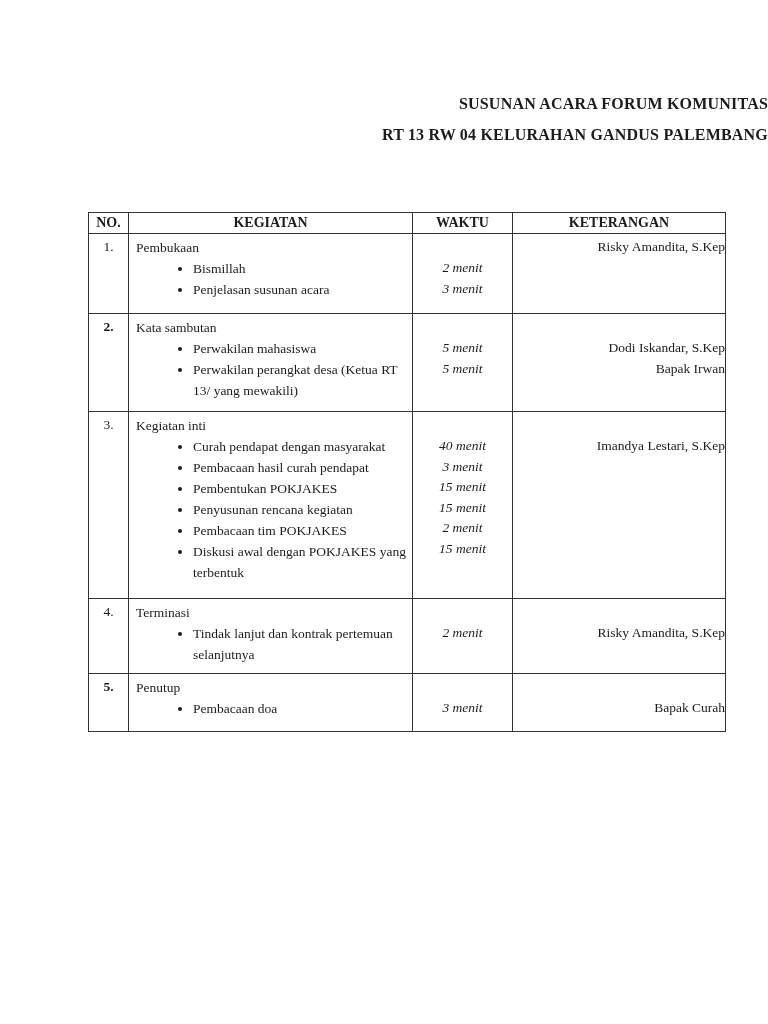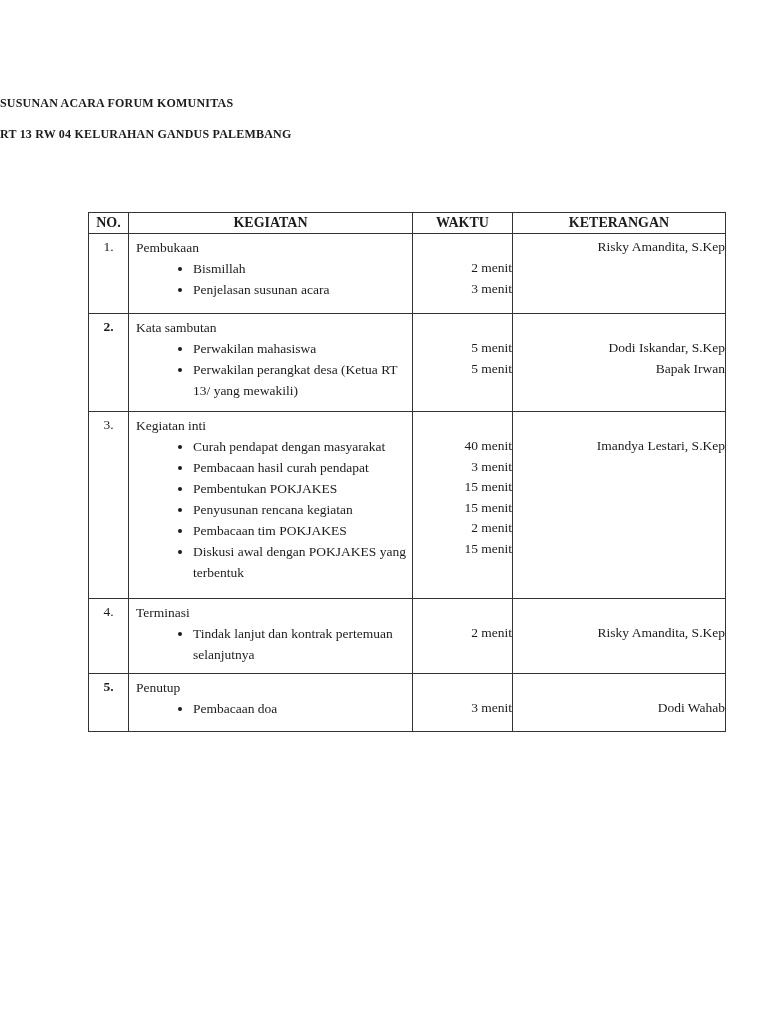--- a/index.html
+++ b/index.html
@@ -12,23 +12,23 @@
   }
   .page {
     position: relative;
     width: 768px; height: 1024px;
     background: #ffffff;
   }
   .titles {
     position: absolute;
     top: 88px; left: 0;
     width: 100%;
-    text-align: left;
+    text-align: right;
     font-weight: bold;
-    font-size: 12px;
+    font-size: 16px;
     letter-spacing: 0.2px;
   }
   .title-line { line-height: 31px; }
   table.doc-table {
     position: absolute;
     top: 212px; left: 88px;
     width: 637px;
     border-collapse: collapse;
     table-layout: fixed;
     font-size: 13.5px;
@@ -61,22 +61,23 @@
   .cell-title { line-height: 21px; }
   ul.bullets {
     margin: 0;
     padding-left: 57px;
   }
   ul.bullets li {
     list-style: disc outside;
     line-height: 21px;
   }
   td.waktu {
-    text-align: right;
+    text-align: center;
     padding-top: 3px;
+    font-style: italic;
   }
   td.keterangan {
     text-align: right;
     padding-top: 3px;
   }
   .line { line-height: 20.5px; }
   .line-spacer { height: 21px; }
   
   tr.row-0 td { height: 80px; }
   tr.row-1 td { height: 98px; }
@@ -199,19 +200,19 @@
             <ul class="bullets">
               <li>Pembacaan doa</li>
             </ul>
           </td>
           <td class="waktu">
             <div class="line-spacer"></div>
             <div class="line">3 menit</div>
           </td>
           <td class="keterangan">
             <div class="line-spacer"></div>
-            <div class="line">Dodi Wahab</div>
+            <div class="line">Bapak Curah</div>
           </td>
         </tr>
       </tbody>
   </table>
 
 </div>
 
 </body></html>

